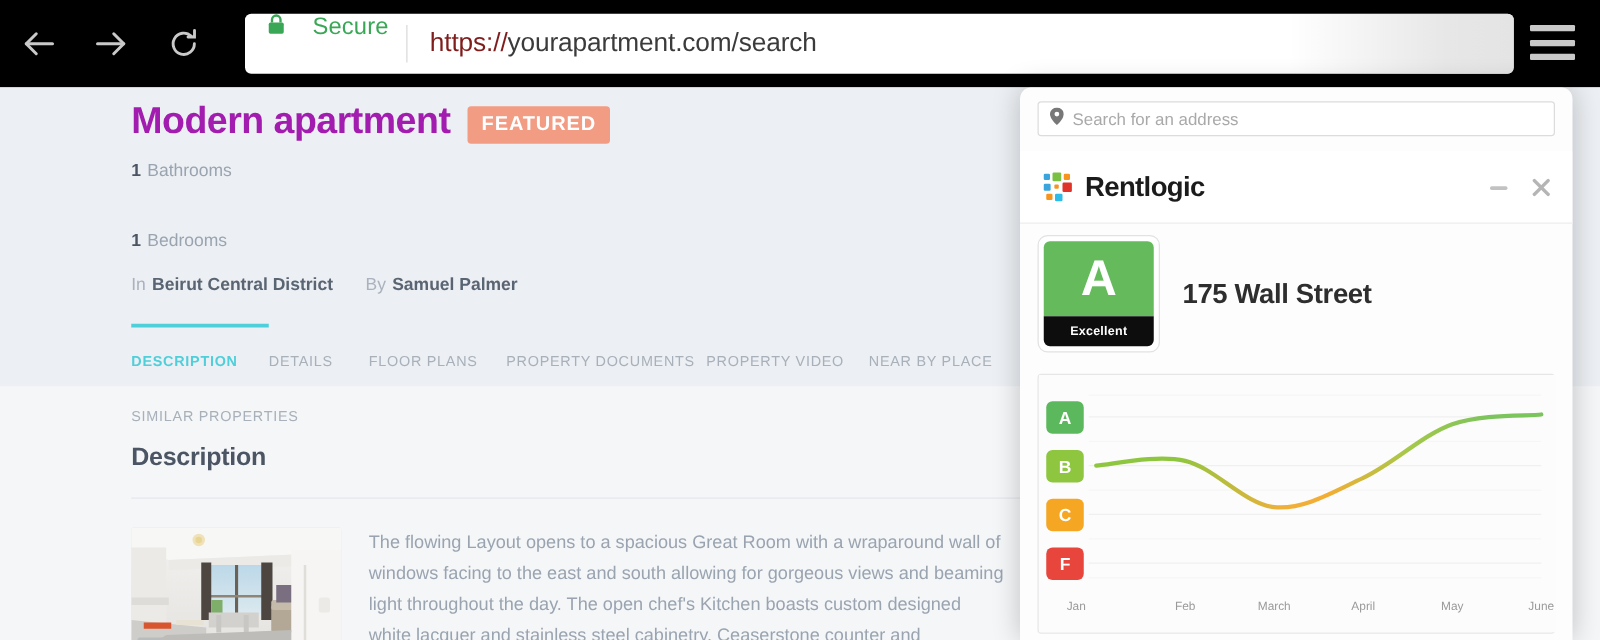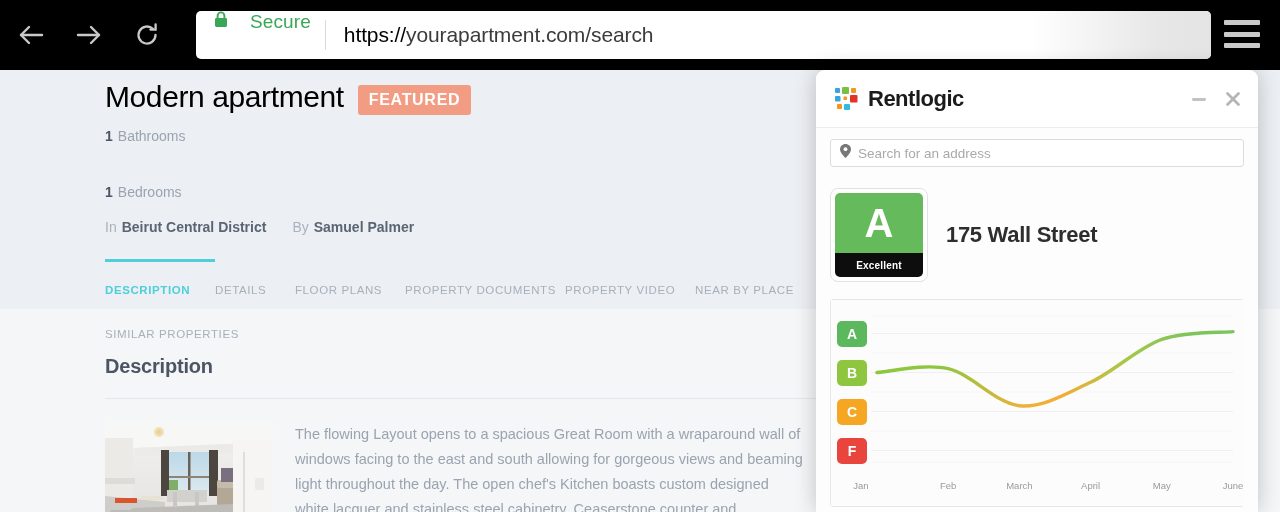--- a/index.html
+++ b/index.html
@@ -45,21 +45,21 @@
   #secure-label {
     color: #3aa757; font-size: 19px; letter-spacing: .1px;
   }
   #url-divider {
     width: 1px; height: 30px; background: #dadada;
   }
   #url-text-wrap {
     padding-left: 18px; font-size: 21px; white-space: nowrap;
     letter-spacing: -.1px;
   }
-  #url-scheme { color: #000000; text-align: center; }
+  #url-scheme { color: #7f1d1d; text-align: center; }
   #url-host { color: #3b3b3b; margin-top: 44px; }
   #url-fade {
     position: absolute; right: 0; top: 0; width: 180px; height: 100%;
     background: linear-gradient(to right, rgba(255,255,255,0), #e7e7e7 70%, #e4e4e4);
   }
 
   #menu-btn {
     position: absolute; right: 20px; top: 17px;
     width: 36px; height: 34px;
     display: flex; flex-direction: column; justify-content: space-between;
@@ -80,21 +80,21 @@
     width: 1280px; height: 239px;
     background: #eceff3;
   }
   #content-col { position: absolute; left: 105px; top: 0; width: 760px; }
 
   #listing-title-row {
     display: flex; align-items: center; gap: 14px;
     padding-top: 10px;
   }
   #listing-title {
-    font-size: 30px; font-weight: normal; color: #000000;
+    font-size: 30px; font-weight: bold; color: #a21caf;
     letter-spacing: -.4px;
   }
   #featured-badge {
     background: #f39c84; color: #ffffff;
     font-size: 16px; font-weight: bold; letter-spacing: .7px;
     padding: 6px 11px; border-radius: 3px;
     position: relative; top: 3px;
   }
   #specs-row {
     display: flex; gap: 40px; margin-top: 14px;
@@ -384,20 +384,32 @@
           <circle cx="54" cy="10" r="2.6" fill="#e8d493"></circle>
         </svg>
       </div>
       <div id="desc-text">The flowing Layout opens to a spacious Great Room with a wraparound wall of windows facing to the east and south allowing for gorgeous views and beaming light throughout the day. The open chef's Kitchen boasts custom designed white lacquer and stainless steel cabinetry, Ceaserstone counter and backsplash and Blanco stainless steel sink with Vola satin nickel faucets...</div>
     </div>
   </div>
 </div>
 
 <div id="rentlogic-widget">
 
+  <div id="widget-search-wrap">
+    <div id="widget-search">
+      <span>
+        <svg width="11" height="14" viewBox="0 0 11 14">
+          <path d="M5.5 0C2.5 0 0 2.4 0 5.3c0 3.9 5.5 8.7 5.5 8.7S11 9.2 11 5.3C11 2.4 8.5 0 5.5 0z" fill="#787878"></path>
+          <circle cx="5.5" cy="5.2" r="1.9" fill="#ffffff"></circle>
+        </svg>
+      </span>
+      <span id="search-placeholder">Search for an address</span>
+    </div>
+  </div>
+
   <div id="widget-header">
     <span id="brand-logo">
       <svg width="26" height="26" viewBox="0 0 26 26">
         <rect x="1" y="2" width="5" height="5" rx="1" fill="#3aa5dc"></rect>
         <rect x="8" y="1" width="7" height="7" rx="1" fill="#7ac143"></rect>
         <rect x="17" y="2" width="5" height="5" rx="1" fill="#f7941e"></rect>
         <rect x="1" y="10" width="5.5" height="5.5" rx="1" fill="#3aa5dc"></rect>
         <rect x="9.5" y="10.5" width="3.5" height="3.5" rx="0.8" fill="#f7941e"></rect>
         <rect x="16" y="9" width="7.5" height="7.5" rx="1" fill="#e0342a"></rect>
         <rect x="3" y="18" width="5" height="5" rx="1" fill="#f7941e"></rect>
@@ -411,32 +423,20 @@
             <rect x="2" y="8" width="14" height="3" rx="1.4" fill="#c2c2c2"></rect>
           </svg>
       </span>
       <span id="close-btn">
         <svg width="18" height="18" viewBox="0 0 18 18" stroke="#b5b5b5" stroke-width="2.8" stroke-linecap="round">
           <line x1="3.5" y1="3.5" x2="14.5" y2="14.5"></line>
             <line x1="14.5" y1="3.5" x2="3.5" y2="14.5"></line>
         </svg>
       </span>
     </span>
-  </div>
-
-  <div id="widget-search-wrap">
-    <div id="widget-search">
-      <span>
-        <svg width="11" height="14" viewBox="0 0 11 14">
-          <path d="M5.5 0C2.5 0 0 2.4 0 5.3c0 3.9 5.5 8.7 5.5 8.7S11 9.2 11 5.3C11 2.4 8.5 0 5.5 0z" fill="#787878"></path>
-          <circle cx="5.5" cy="5.2" r="1.9" fill="#ffffff"></circle>
-        </svg>
-      </span>
-      <span id="search-placeholder">Search for an address</span>
-    </div>
   </div>
 
   <div id="address-card">
     <div id="grade-box">
       <div id="grade-inner" style="background: rgb(101, 187, 92);">
         <span id="grade-letter">A</span>
       </div>
       <div id="grade-caption">Excellent</div>
     </div>
     <div id="address-lines">

